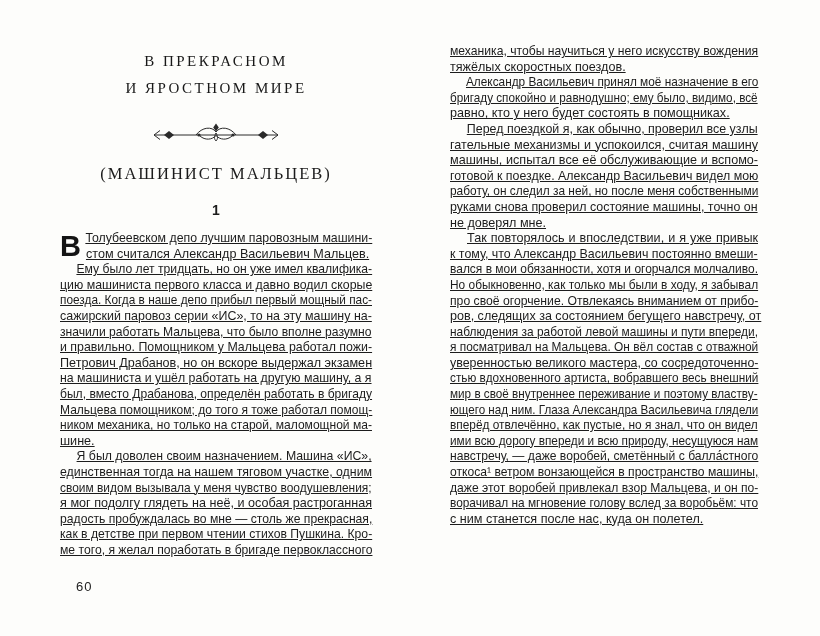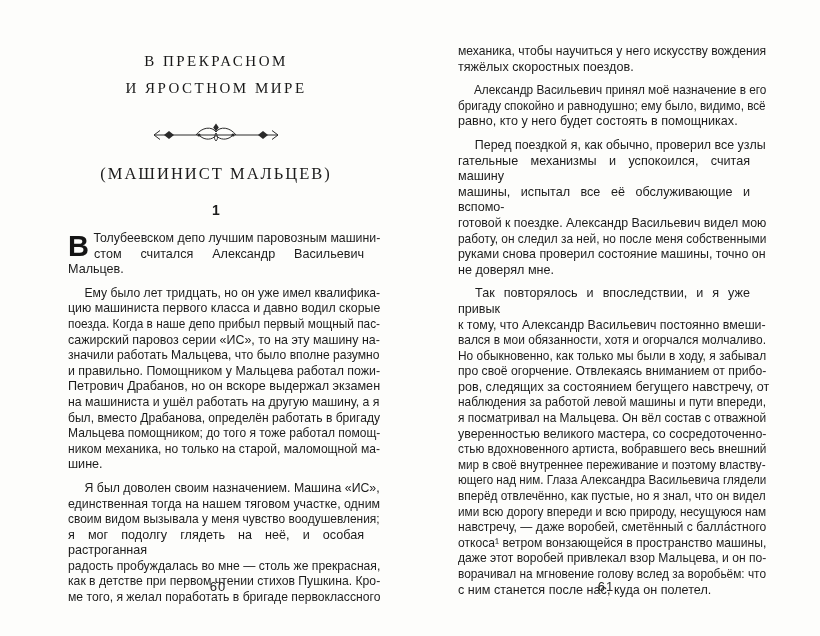--- a/index.html
+++ b/index.html
@@ -43,21 +43,21 @@
   .section-number {
     margin-top: 18px;
     text-align: center;
     font-size: 14px;
     line-height: 17px;
     font-weight: bold;
   }
   .body-text { margin-top: 12px; font-size: 12.6px; line-height: 15.6px; }
   .page-right .body-text { margin-top: 44px; }
 
-  .para { margin: 8px; }
+  .para { margin: 0; text-decoration: underline; }
   .line { text-align: justify; text-align-last: justify; }
   .line.last { text-align-last: left; }
   .para.indent .line:first-child { text-indent: 17px; }
 
   .dropcap {
     float: left;
     font-weight: bold;
     font-size: 29px;
     line-height: 29px;
     height: 30px;
@@ -67,22 +67,21 @@
 
   .footnote { margin-top: 3px; font-size: 11px; line-height: 13.8px; color: #222; }
   .fn-rule { width: 76px; height: 1px; background: #3a3a3a; margin: 0 0 5px 0; }
   .fn-line { text-align: justify; text-align-last: justify; }
   .fn-line.last { text-align-last: left; }
   .fn-line1 { text-indent: 16px; }
   .fn-term { letter-spacing: 1.6px; }
 
   .pagenum {
     position: absolute;
-    top: 579px; left: 4px; right: 0;
-    text-align: center;
+    top: 579px; left: 16px; right: 0;
     font-size: 13px;
     line-height: 15px;
     letter-spacing: 1px;
     color: #222;
   }
   svg .ink { stroke: #2a2a2a; fill: none; stroke-width: 1; }
   svg .ink-fill { fill: #2a2a2a; stroke: none; }
 </style>
 </head>
 <body>
@@ -191,16 +190,15 @@
           <div class="line" style="white-space: nowrap; text-align-last: left; transform: scaleX(0.93617); transform-origin: left center;">ими всю дорогу впереди и всю природу, несущуюся нам</div>
           <div class="line" style="white-space: nowrap; text-align-last: left; transform: scaleX(0.9625); transform-origin: left center;">навстречу, — даже воробей, сметённый с балла́стного</div>
           <div class="line" style="white-space: nowrap; text-align-last: left; transform: scaleX(0.9625); transform-origin: left center;">откоса¹ ветром вонзающейся в пространство машины,</div>
           <div class="line" style="white-space: nowrap; text-align-last: left; transform: scaleX(0.9625); transform-origin: left center;">даже этот воробей привлекал взор Мальцева, и он по-</div>
           <div class="line" style="white-space: nowrap; text-align-last: left; transform: scaleX(0.941896); transform-origin: left center;">ворачивал на мгновение голову вслед за воробьём: что</div>
           <div class="line last">с ним станется после нас, куда он полетел.</div>
         </div>
       </div>
 
 
-    <div class="pagenum">61</div>
   </div>
 
 </div>
 
 </body></html>

